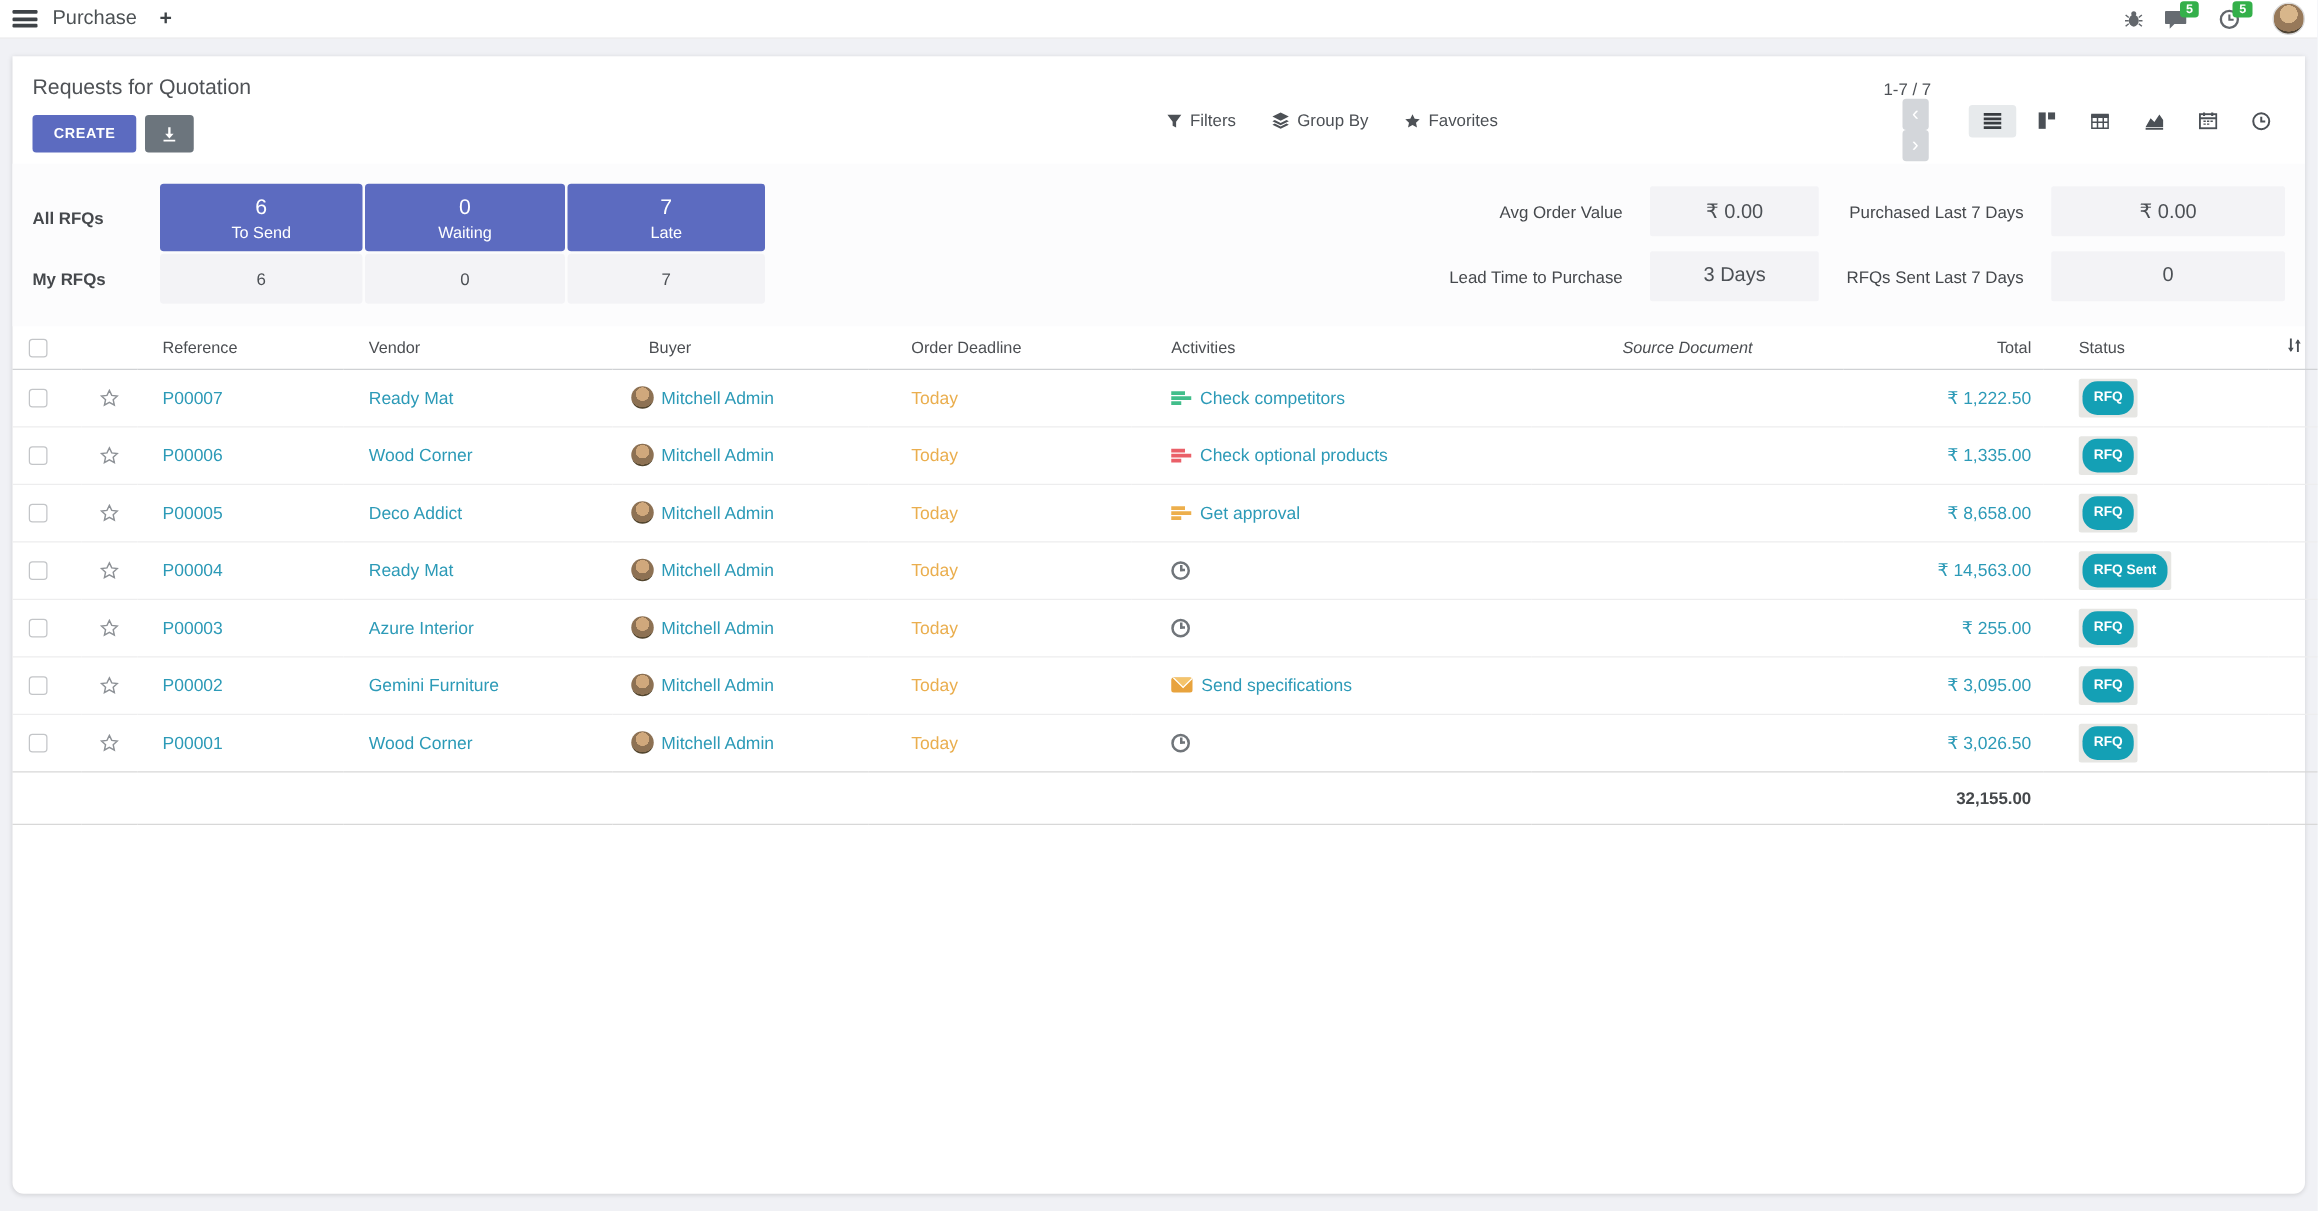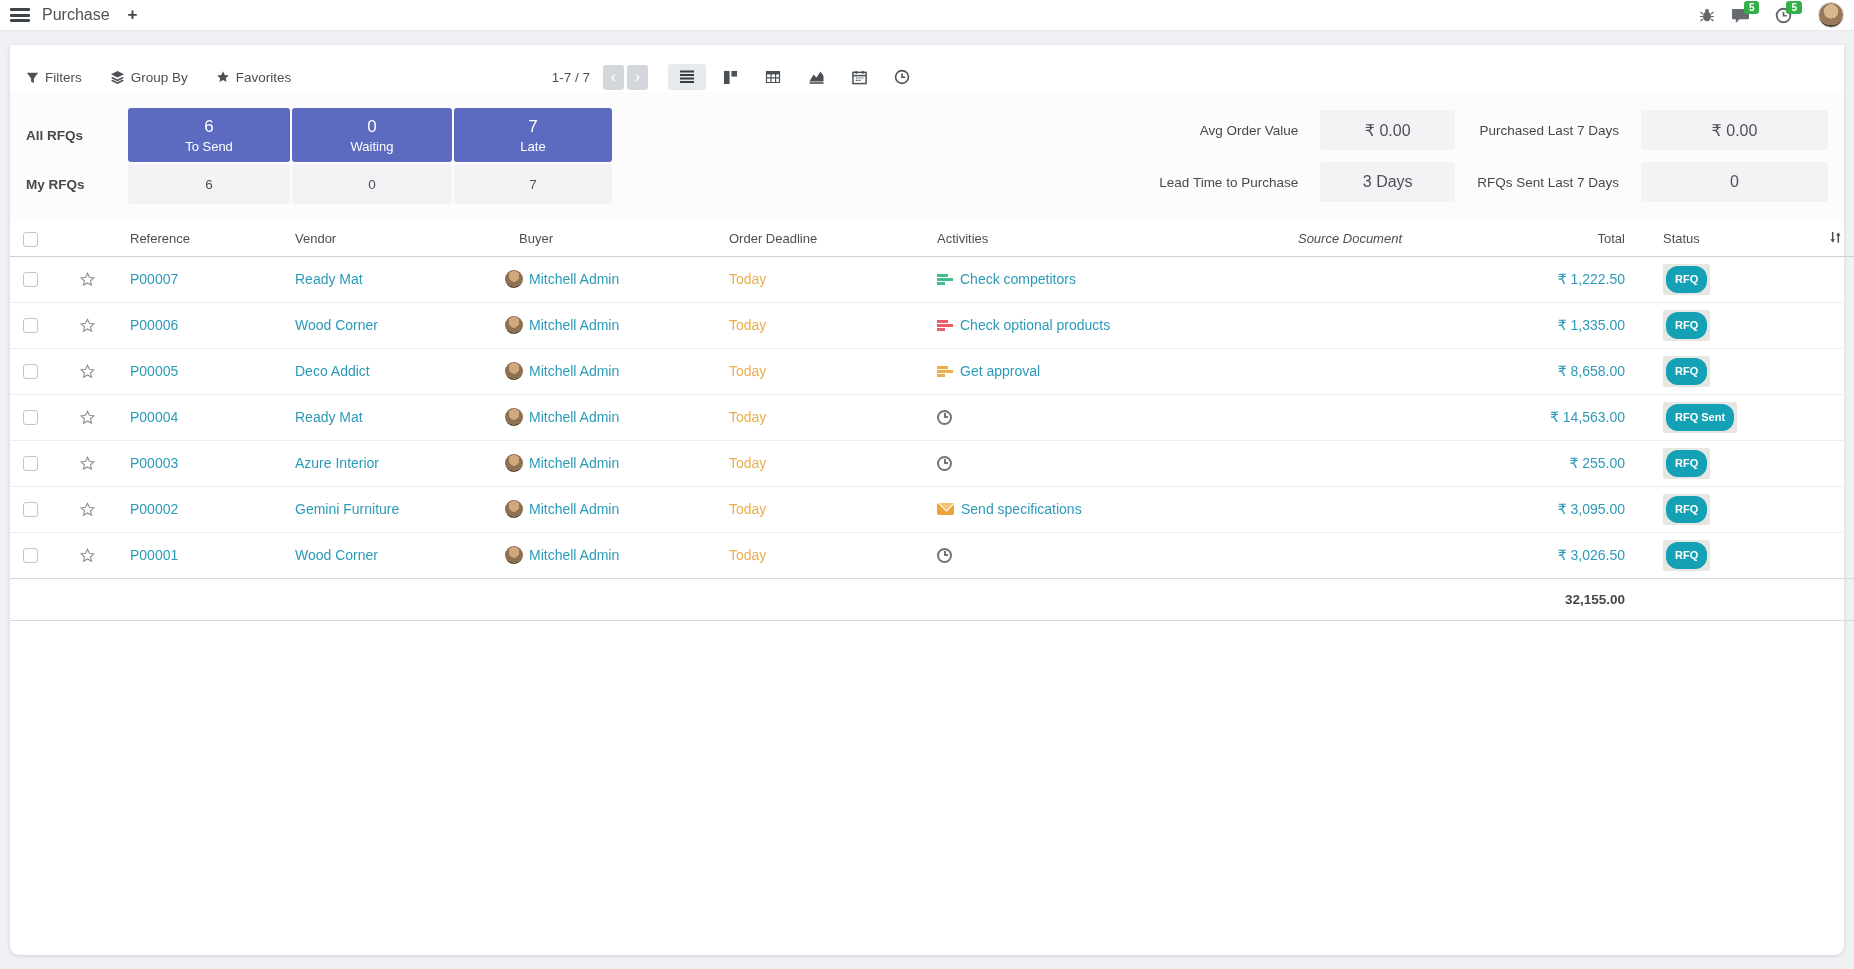--- a/index.html
+++ b/index.html
@@ -27,21 +27,21 @@
   .cp-buttons { margin-top:12px; display:flex; gap:7px; }
   .create-btn { background:#5C6BC0; color:#fff; border:none; font-size:11.5px; font-weight:700; letter-spacing:.5px; padding:9px 17px; border-radius:3px; cursor:pointer; font-family:inherit; }
   .export-btn { background:#6c757d; border:none; border-radius:3px; padding:7px 12px; cursor:pointer; display:flex; align-items:center; }
   .cp-right { width:895px; }
   .search-box { position:relative; }
   .search-box input { width:100%; height:30px; border:1px solid #d9dbde; border-radius:8px; padding:0 32px 0 10px; font-size:13.5px; color:#555; font-family:inherit; outline:none; }
   .search-box input::placeholder { color:#c9cbce; }
   .search-ic { position:absolute; right:9px; top:7px; }
   .filter-row { display:flex; align-items:center; margin-top:7px; }
   .filter-item { display:flex; align-items:center; gap:6px; font-size:13.5px; color:#4c5055; margin-right:28px; cursor:pointer; }
-  .pager { margin-left:auto; display:flex; align-items:center; }
+  .pager { margin-left:auto; display:flex; align-items:center;flex-direction:column; }
   .pager-text { font-size:13.5px; color:#4c5055; margin-right:10px; }
   .pager-btn { width:21px; height:25px; background:#d3d6da; color:#fff; display:flex; align-items:center; justify-content:center; border-radius:3px; font-size:16px; line-height:1; cursor:pointer; margin-left:3px; user-select:none; }
   .views { display:flex; margin-left:20px; gap:5px; }
   .view-btn { width:38px; height:26px; display:flex; align-items:center; justify-content:center; border-radius:3px; cursor:pointer; }
   .view-btn.active { background:#e7eaec; }
 
   
   .dash { display:flex; justify-content:space-between; padding:16px 16px 18px; background:#fcfcfd; }
   .dash-left { display:grid; grid-template-columns:100px 162px 160px 158px; grid-template-rows:54px 40px; gap:2px; }
   .dash-label { display:flex; align-items:center; font-size:13.5px; font-weight:600; color:#45484c; }
@@ -124,20 +124,32 @@
       <span class="nav-badge">5</span>
     </div>
     <div class="nav-avatar"></div>
   </div>
 </div>
 
 <div class="page">
 <div class="card">
 
   <div class="cp">
+    <div class="cp-left">
+      <div class="page-title">Requests for Quotation</div>
+      <div class="cp-buttons">
+        <button class="create-btn">CREATE</button>
+        <button class="export-btn">
+          <svg width="15" height="15" viewBox="0 0 16 16">
+                <path fill="#fff" d="M7 2h2v5.5h2.6L8 11.5 4.4 7.5H7z"></path>
+                <path fill="#fff" d="M3 12.5h10V14H3z"></path>
+              </svg>
+        </button>
+      </div>
+    </div>
     <div class="cp-right">
       <div class="filter-row">
         <div class="filter-item">
           <svg width="13" height="13" viewBox="0 0 14 14">
                 <path fill="#4d5156" d="M1 2h12L8.5 8v5l-3-1.5V8z"></path>
               </svg>
           <span>Filters</span>
         </div>
         <div class="filter-item">
           <svg width="15" height="15" viewBox="0 0 16 16">

